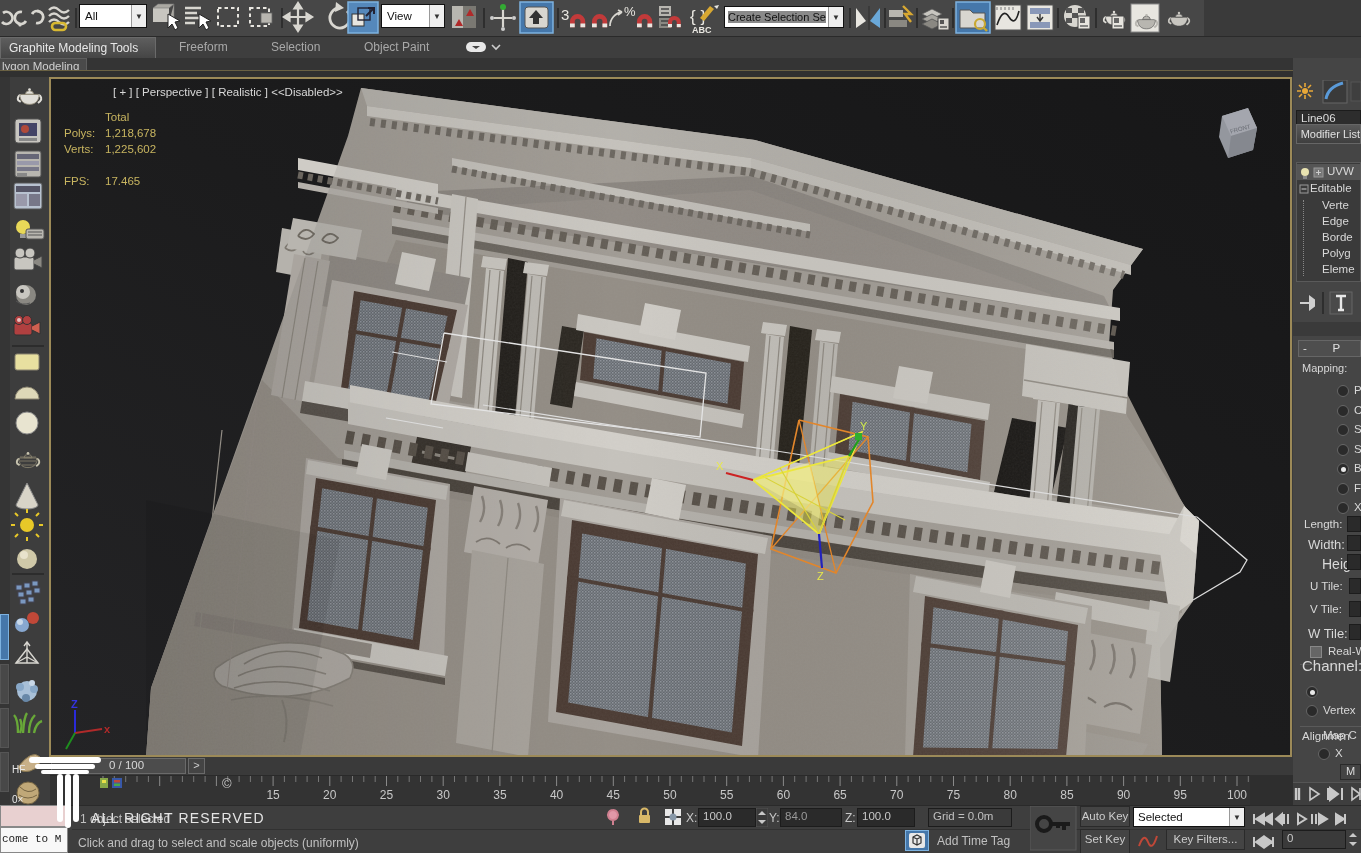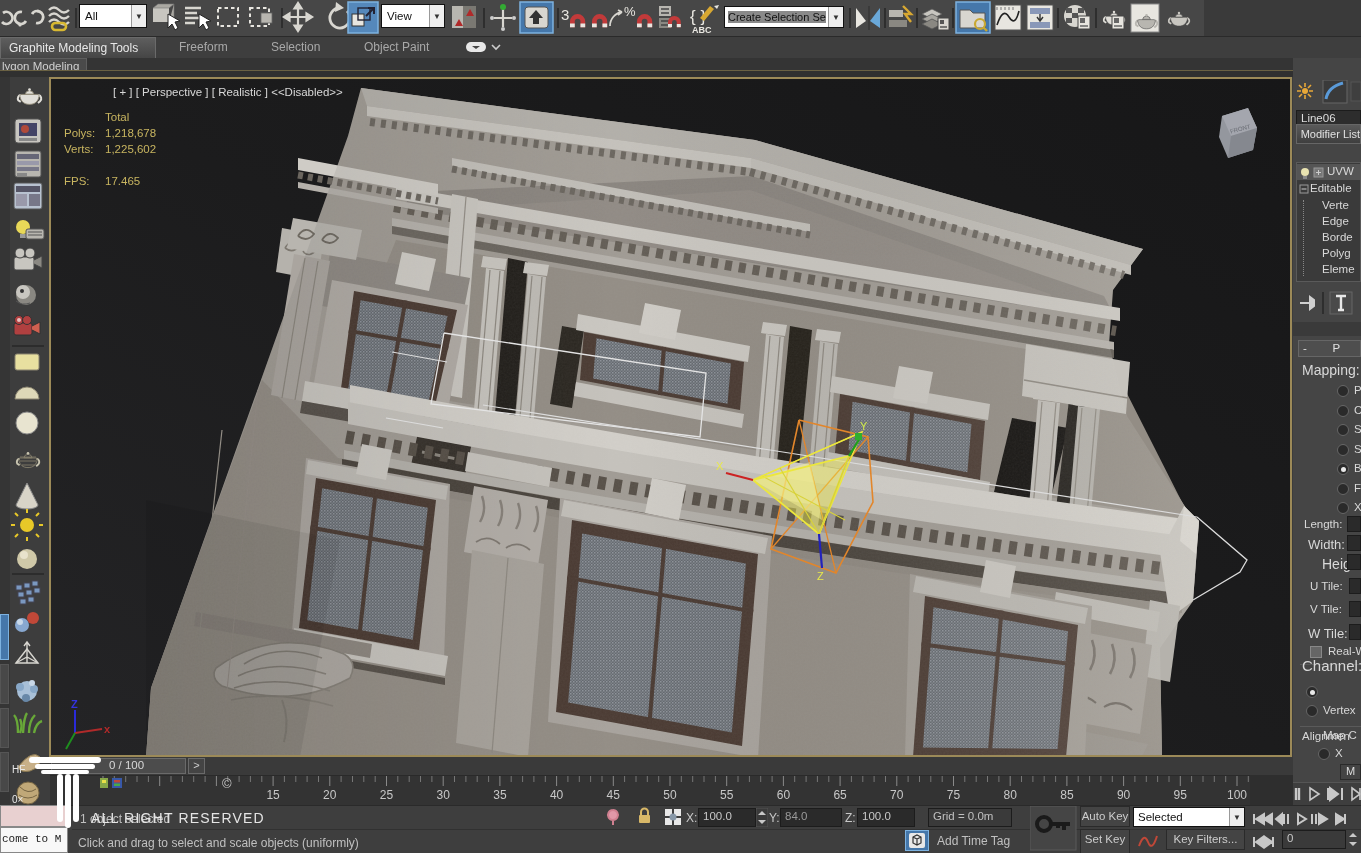--- a/index.html
+++ b/index.html
@@ -517,21 +517,21 @@
 <div class="abs" style="left:1322px;top:263px;color:#d8d8d8;font-size:11.5px">Eleme</div>
 <div class="abs" style="left:1303px;top:200px;width:1px;height:76px;border-left:1px dotted #888"></div>
 <svg class="abs" style="left:1296px;top:290px" width="65" height="26">
       <path d="M4,13 h10 m0,-6 v12 l4,-3 v-6 Z" stroke="#d0d0d0" stroke-width="2" fill="#d0d0d0"></path>
       <rect x="26" y="2" width="2" height="22" fill="#2e2e2e"></rect>
       <rect x="34" y="2" width="22" height="22" fill="#4a4a4a" stroke="#666"></rect>
       <path d="M40,6 h10 M45,6 v14 m-3,0 h6" stroke="#e8e8e8" stroke-width="2.4"></path>
     </svg>
 <div class="abs" style="left:1293px;top:322px;width:68px;height:14px;background:#3a3a3a"></div>
 <div class="abs" style="left:1298px;top:340px;width:63px;height:17px;background:#4e4e4e;border:1px solid #666;color:#e0e0e0;font-size:11.5px;padding:1px 4px">-&nbsp;&nbsp;&nbsp;&nbsp;&nbsp;&nbsp;&nbsp;&nbsp;P</div>
-<div class="abs" style="left:1302px;top:362px;color:#d8d8d8;font-size:14px">Mapping:</div>
+<div class="abs" style="left:1302px;top:362px;color:#d8d8d8;font-size:11px">Mapping:</div>
 <div class="abs" style="left:1337px;top:385.0px;width:12px;height:12px;border-radius:50%;background:#2a2a2a;border:1px solid #666"></div>
     <div class="abs" style="left:1354px;top:384.0px;color:#d8d8d8;font-size:11.5px;white-space:nowrap;">Pl</div>
 <div class="abs" style="left:1337px;top:404.5px;width:12px;height:12px;border-radius:50%;background:#2a2a2a;border:1px solid #666"></div>
     <div class="abs" style="left:1354px;top:403.5px;color:#d8d8d8;font-size:11.5px;white-space:nowrap;">C</div>
 <div class="abs" style="left:1337px;top:424.0px;width:12px;height:12px;border-radius:50%;background:#2a2a2a;border:1px solid #666"></div>
     <div class="abs" style="left:1354px;top:423.0px;color:#d8d8d8;font-size:11.5px;white-space:nowrap;">Sp</div>
 <div class="abs" style="left:1337px;top:443.5px;width:12px;height:12px;border-radius:50%;background:#2a2a2a;border:1px solid #666"></div>
     <div class="abs" style="left:1354px;top:442.5px;color:#d8d8d8;font-size:11.5px;white-space:nowrap;">Sh</div>
 <div class="abs" style="left:1337px;top:463.0px;width:12px;height:12px;border-radius:50%;background:#2a2a2a;border:1px solid #666">
       <div style="position:absolute;left:2.5px;top:2.5px;width:5px;height:5px;border-radius:50%;background:#e8e8e8"></div>

